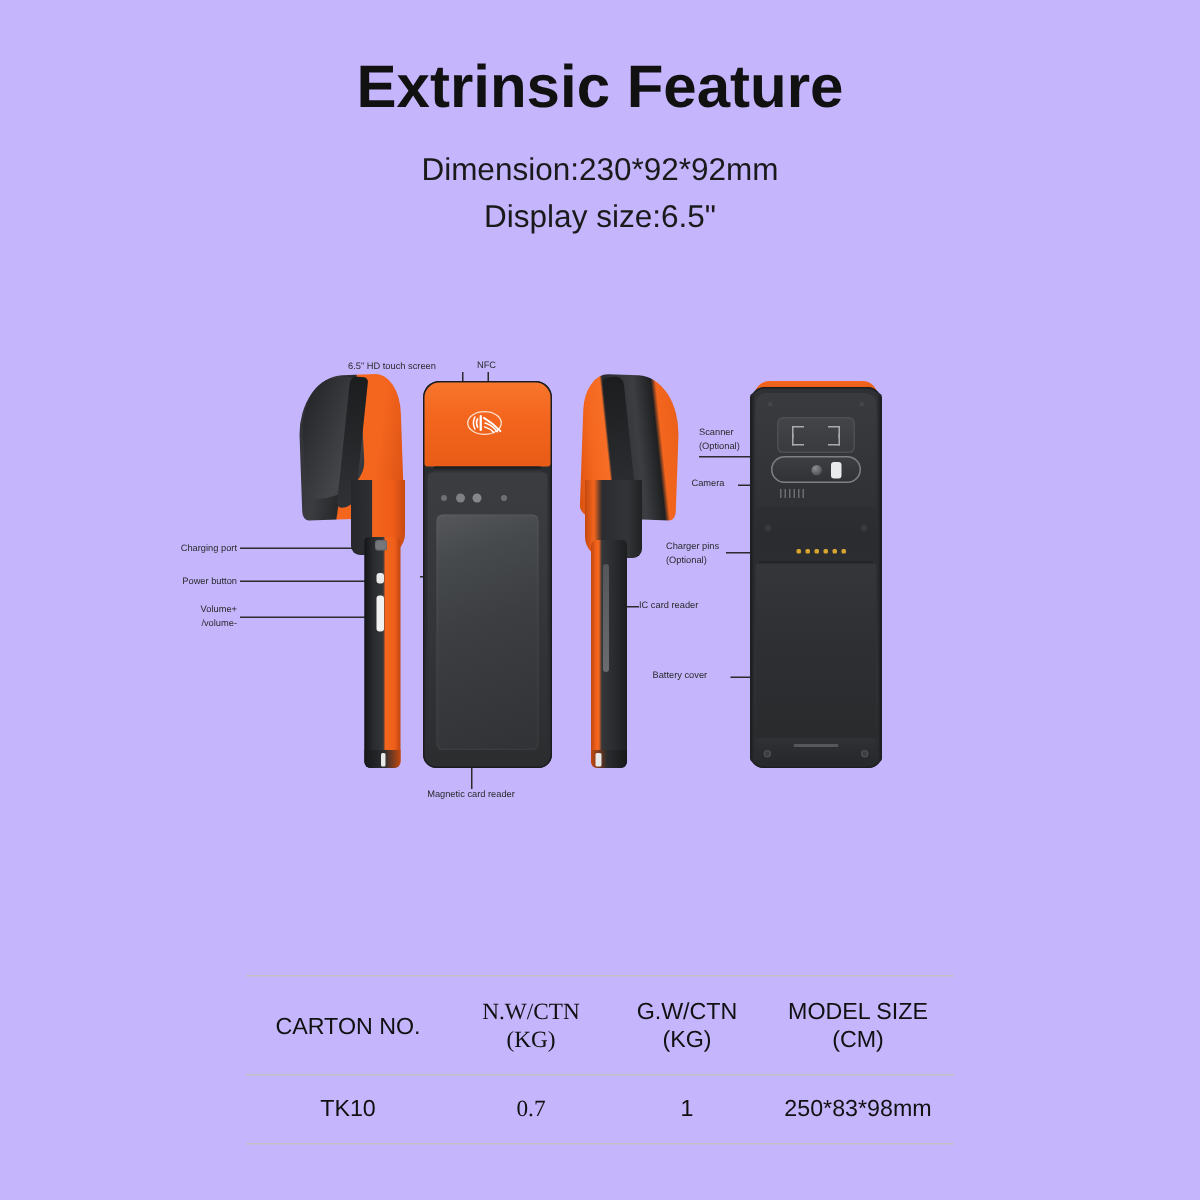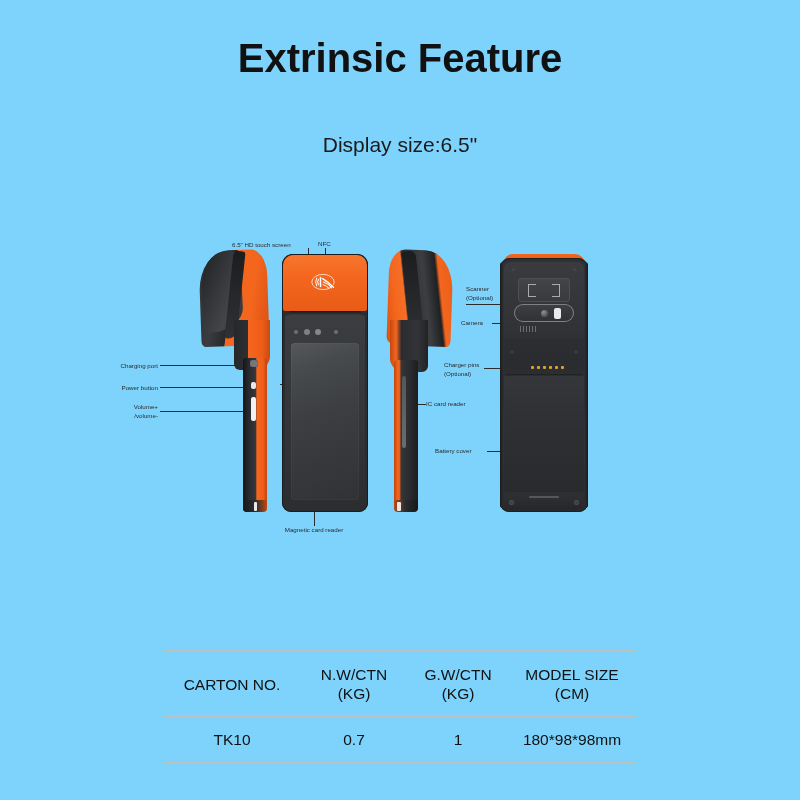--- a/index.html
+++ b/index.html
@@ -3,21 +3,21 @@
 <meta charset="utf-8">
 <style>
   * { box-sizing: border-box; }
   html, body {
     margin: 0; padding: 0;
     width: 800px; height: 800px;
     background: #ffffff;
     font-family: "Liberation Sans", sans-serif;
     overflow: hidden;
   }
-  #page { position: relative; width: 800px; height: 800px; background: #7dd3fc; }
+  #page { position: relative; width: 800px; height: 800px; background: #c4b5fd; }
 
   
   #title {
     position: absolute; left: 0; top: 36px; width: 800px;
     text-align: center;
     font-size: 40px; font-weight: bold; color: #111;
     letter-spacing: 0px;
   }
   #sub1, #sub2 {
     position: absolute; left: 0; width: 800px; text-align: center;
@@ -251,28 +251,29 @@
   }
   #spec-table table { border-collapse:collapse; width:472px; }
   #spec-table th, #spec-table td {
     font-weight:normal; text-align:center; color:#111;
     font-size:15.5px; padding:0;
   }
   #spec-table thead th { padding:14px 0 12px 0; line-height:1.25; }
   #spec-table tbody td { padding:14px 0 13px 0; }
   #spec-table .thead-wrap { border-top:1px solid #bfc1c3; border-bottom:1px solid #bfc1c3; }
   #spec-table .tbody-wrap { border-bottom:1px solid #bfc1c3; }
-  .col1 { width:136px; } .col2 { width:108px; } .col3 { width:100px; } .col4 { width:128px; }
+  .col1 { width:136px; } .col2 { width:108px;font-family:Liberation Serif, serif; } .col3 { width:100px; } .col4 { width:128px; }
 </style>
 </head>
 <body>
 
 <div id="page">
 
   <div id="title">Extrinsic Feature</div>
+  <div id="sub1">Dimension:230*92*92mm</div>
   <div id="sub2">Display size:6.5"</div>
 
   <div id="diagram">
 
     <div class="lbl" style="left:232px; top:41px;">6.5" HD touch screen</div>
     <div class="leader v" style="left:308px; top:48px; height:136px;"></div>
     <div class="leader h" style="left:280px; top:184px; width:29px;"></div>
 
     <div class="lbl" style="left:318px; top:40px;">NFC</div>
     <div class="leader v" style="left:325px; top:48px; height:54px;"></div>
@@ -420,19 +421,19 @@
             <span>MODEL SIZE</span><br>
             <span>(CM)</span>
           </th>
         </tr>
       </thead>
       <tbody class="tbody-wrap">
         <tr>
           <td class="col1">TK10</td>
           <td class="col2">0.7</td>
           <td class="col3">1</td>
-          <td class="col4">180*98*98mm</td>
+          <td class="col4">250*83*98mm</td>
         </tr>
       </tbody>
     </table>
   </div>
 
 </div>
 
 </body></html>

